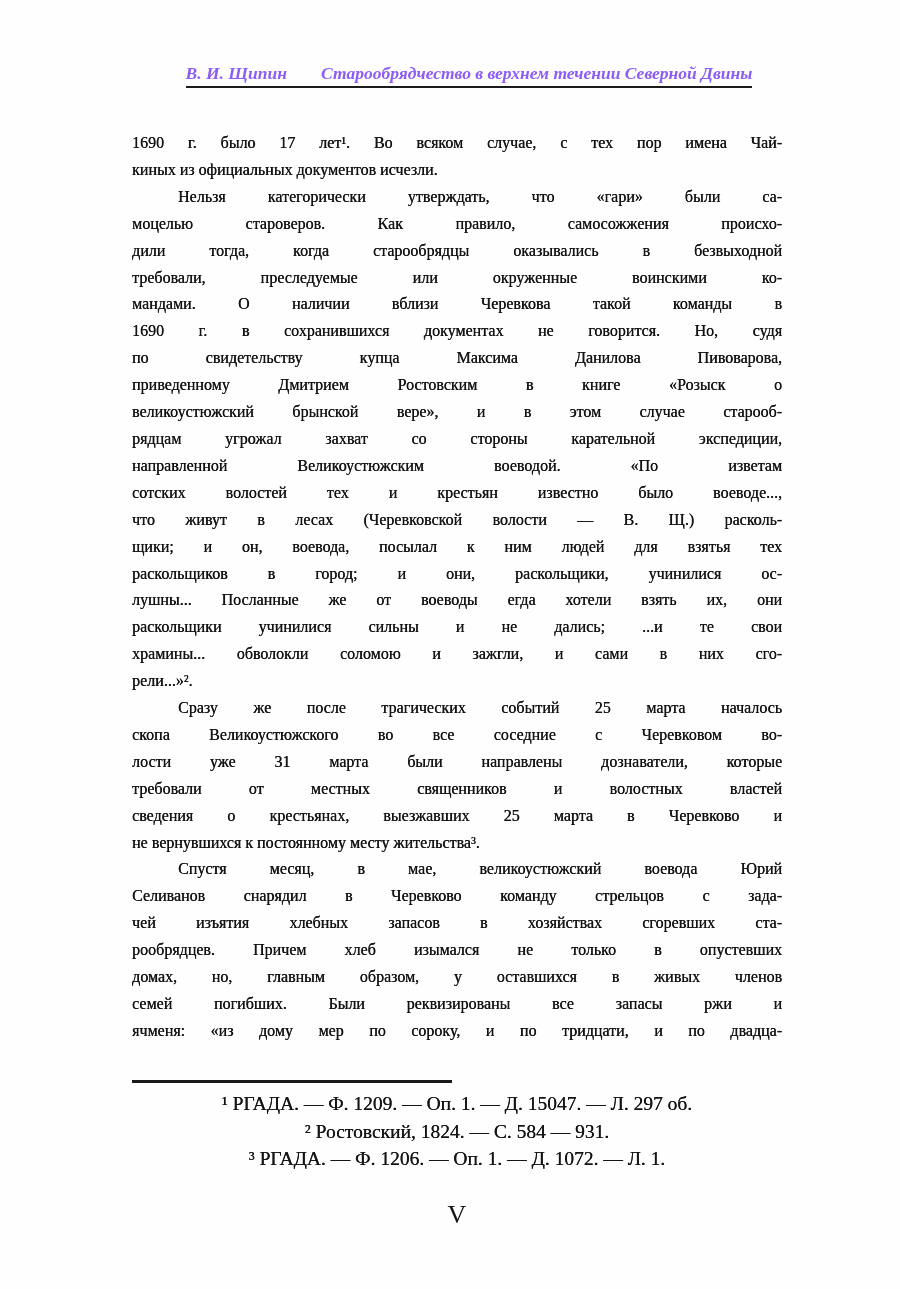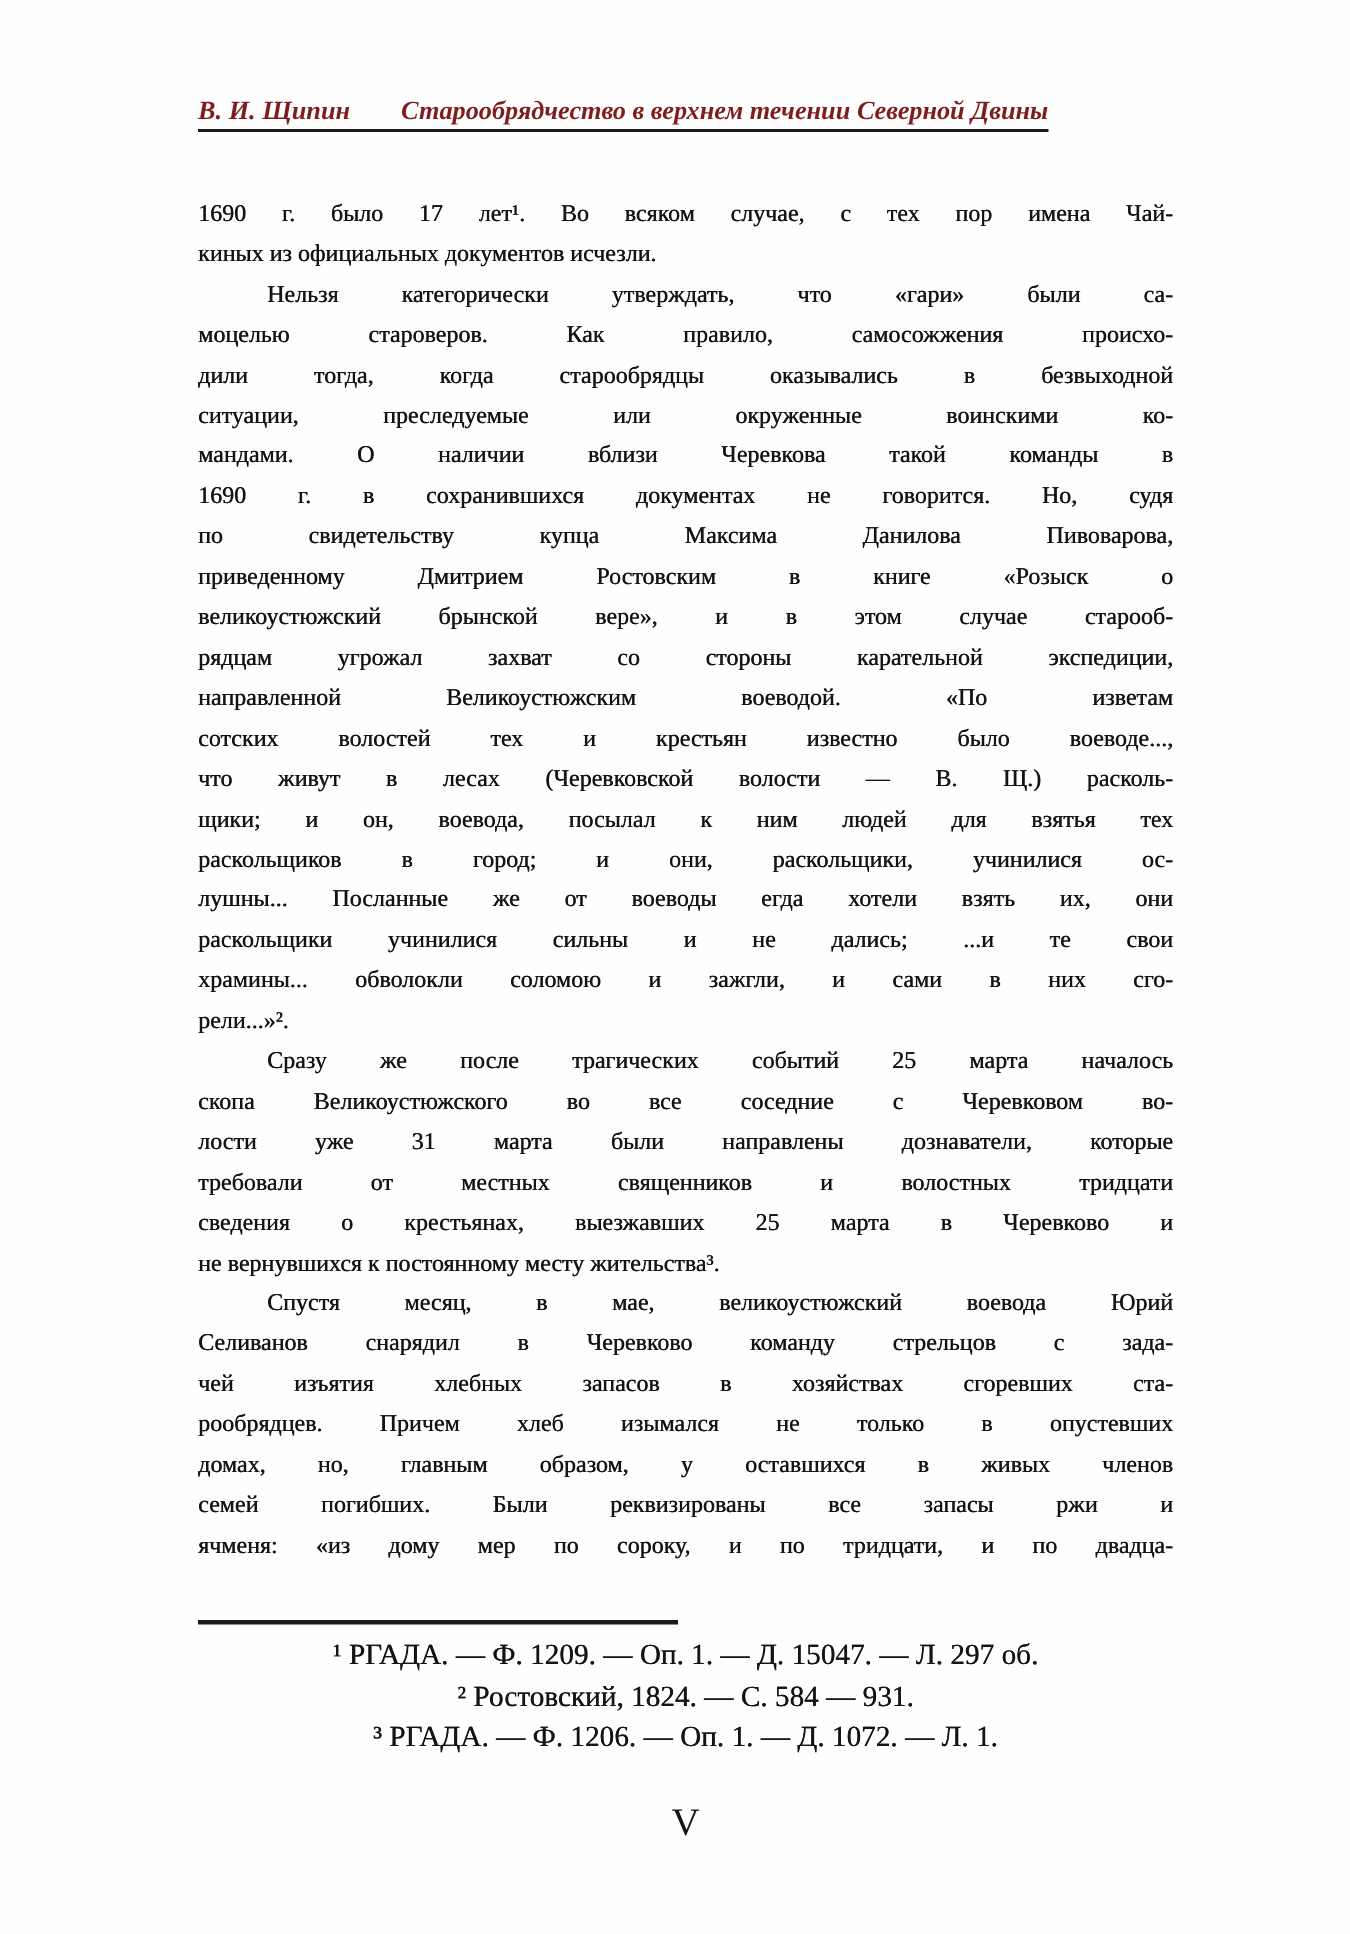--- a/index.html
+++ b/index.html
@@ -12,30 +12,30 @@
     width: 900px;
     height: 1289px;
     background: #fefefe;
     color: #161616;
     font-family: "Liberation Serif", "DejaVu Serif", serif;
     overflow: hidden;
   }
   
   .running-header {
     position: absolute;
-    left: 132px;
+    left: 144px;
     top: 62px;
     width: 650px;
-    text-align: left;
+    text-align: center;
     font-size: 17.5px;
     line-height: 23px;
     font-style: italic;
     font-weight: bold;
     white-space: nowrap;
-    color: #7f1d1d;
+    color: #8b5cf6;
   }
   .hdr-underline {
     display: inline-block;
     border-bottom: 2px solid #1b1b1b;
     padding-bottom: 1px;
   }
   .hdr-gap {
     display: inline-block;
     width: 34px;
   }
@@ -107,42 +107,42 @@
 
   <div class="body-text" id="body-text">
       <div class="para">
         <div class="line">1690 г. было 17 лет¹. Во всяком случае, с тех пор имена Чай-</div>
         <div class="line endline">киных из официальных документов исчезли.</div>
       </div>
       <div class="para indent">
         <div class="line">Нельзя категорически утверждать, что «гари» были са-</div>
         <div class="line">моцелью староверов. Как правило, самосожжения происхо-</div>
         <div class="line">дили тогда, когда старообрядцы оказывались в безвыходной</div>
-        <div class="line">ситуации, преследуемые или окруженные воинскими ко-</div>
+        <div class="line">требовали, преследуемые или окруженные воинскими ко-</div>
         <div class="line">мандами. О наличии вблизи Черевкова такой команды в</div>
         <div class="line">1690 г. в сохранившихся документах не говорится. Но, судя</div>
         <div class="line">по свидетельству купца Максима Данилова Пивоварова,</div>
         <div class="line">приведенному Дмитрием Ростовским в книге «Розыск о</div>
         <div class="line">великоустюжский брынской вере», и в этом случае старооб-</div>
         <div class="line">рядцам угрожал захват со стороны карательной экспедиции,</div>
         <div class="line">направленной Великоустюжским воеводой. «По изветам</div>
         <div class="line">сотских волостей тех и крестьян известно было воеводе...,</div>
         <div class="line">что живут в лесах (Черевковской волости — В. Щ.) расколь-</div>
         <div class="line">щики; и он, воевода, посылал к ним людей для взятья тех</div>
         <div class="line">раскольщиков в город; и они, раскольщики, учинилися ос-</div>
         <div class="line">лушны... Посланные же от воеводы егда хотели взять их, они</div>
         <div class="line">раскольщики учинилися сильны и не дались; ...и те свои</div>
         <div class="line">храмины... обволокли соломою и зажгли, и сами в них сго-</div>
         <div class="line endline">рели...»².</div>
       </div>
       <div class="para indent">
         <div class="line">Сразу же после трагических событий 25 марта началось</div>
         <div class="line">скопа Великоустюжского во все соседние с Черевковом во-</div>
         <div class="line">лости уже 31 марта были направлены дознаватели, которые</div>
-        <div class="line">требовали от местных священников и волостных тридцати</div>
+        <div class="line">требовали от местных священников и волостных властей</div>
         <div class="line">сведения о крестьянах, выезжавших 25 марта в Черевково и</div>
         <div class="line endline">не вернувшихся к постоянному месту жительства³.</div>
       </div>
       <div class="para indent">
         <div class="line">Спустя месяц, в мае, великоустюжский воевода Юрий</div>
         <div class="line">Селиванов снарядил в Черевково команду стрельцов с зада-</div>
         <div class="line">чей изъятия хлебных запасов в хозяйствах сгоревших ста-</div>
         <div class="line">рообрядцев. Причем хлеб изымался не только в опустевших</div>
         <div class="line">домах, но, главным образом, у оставшихся в живых членов</div>
         <div class="line">семей погибших. Были реквизированы все запасы ржи и</div>

